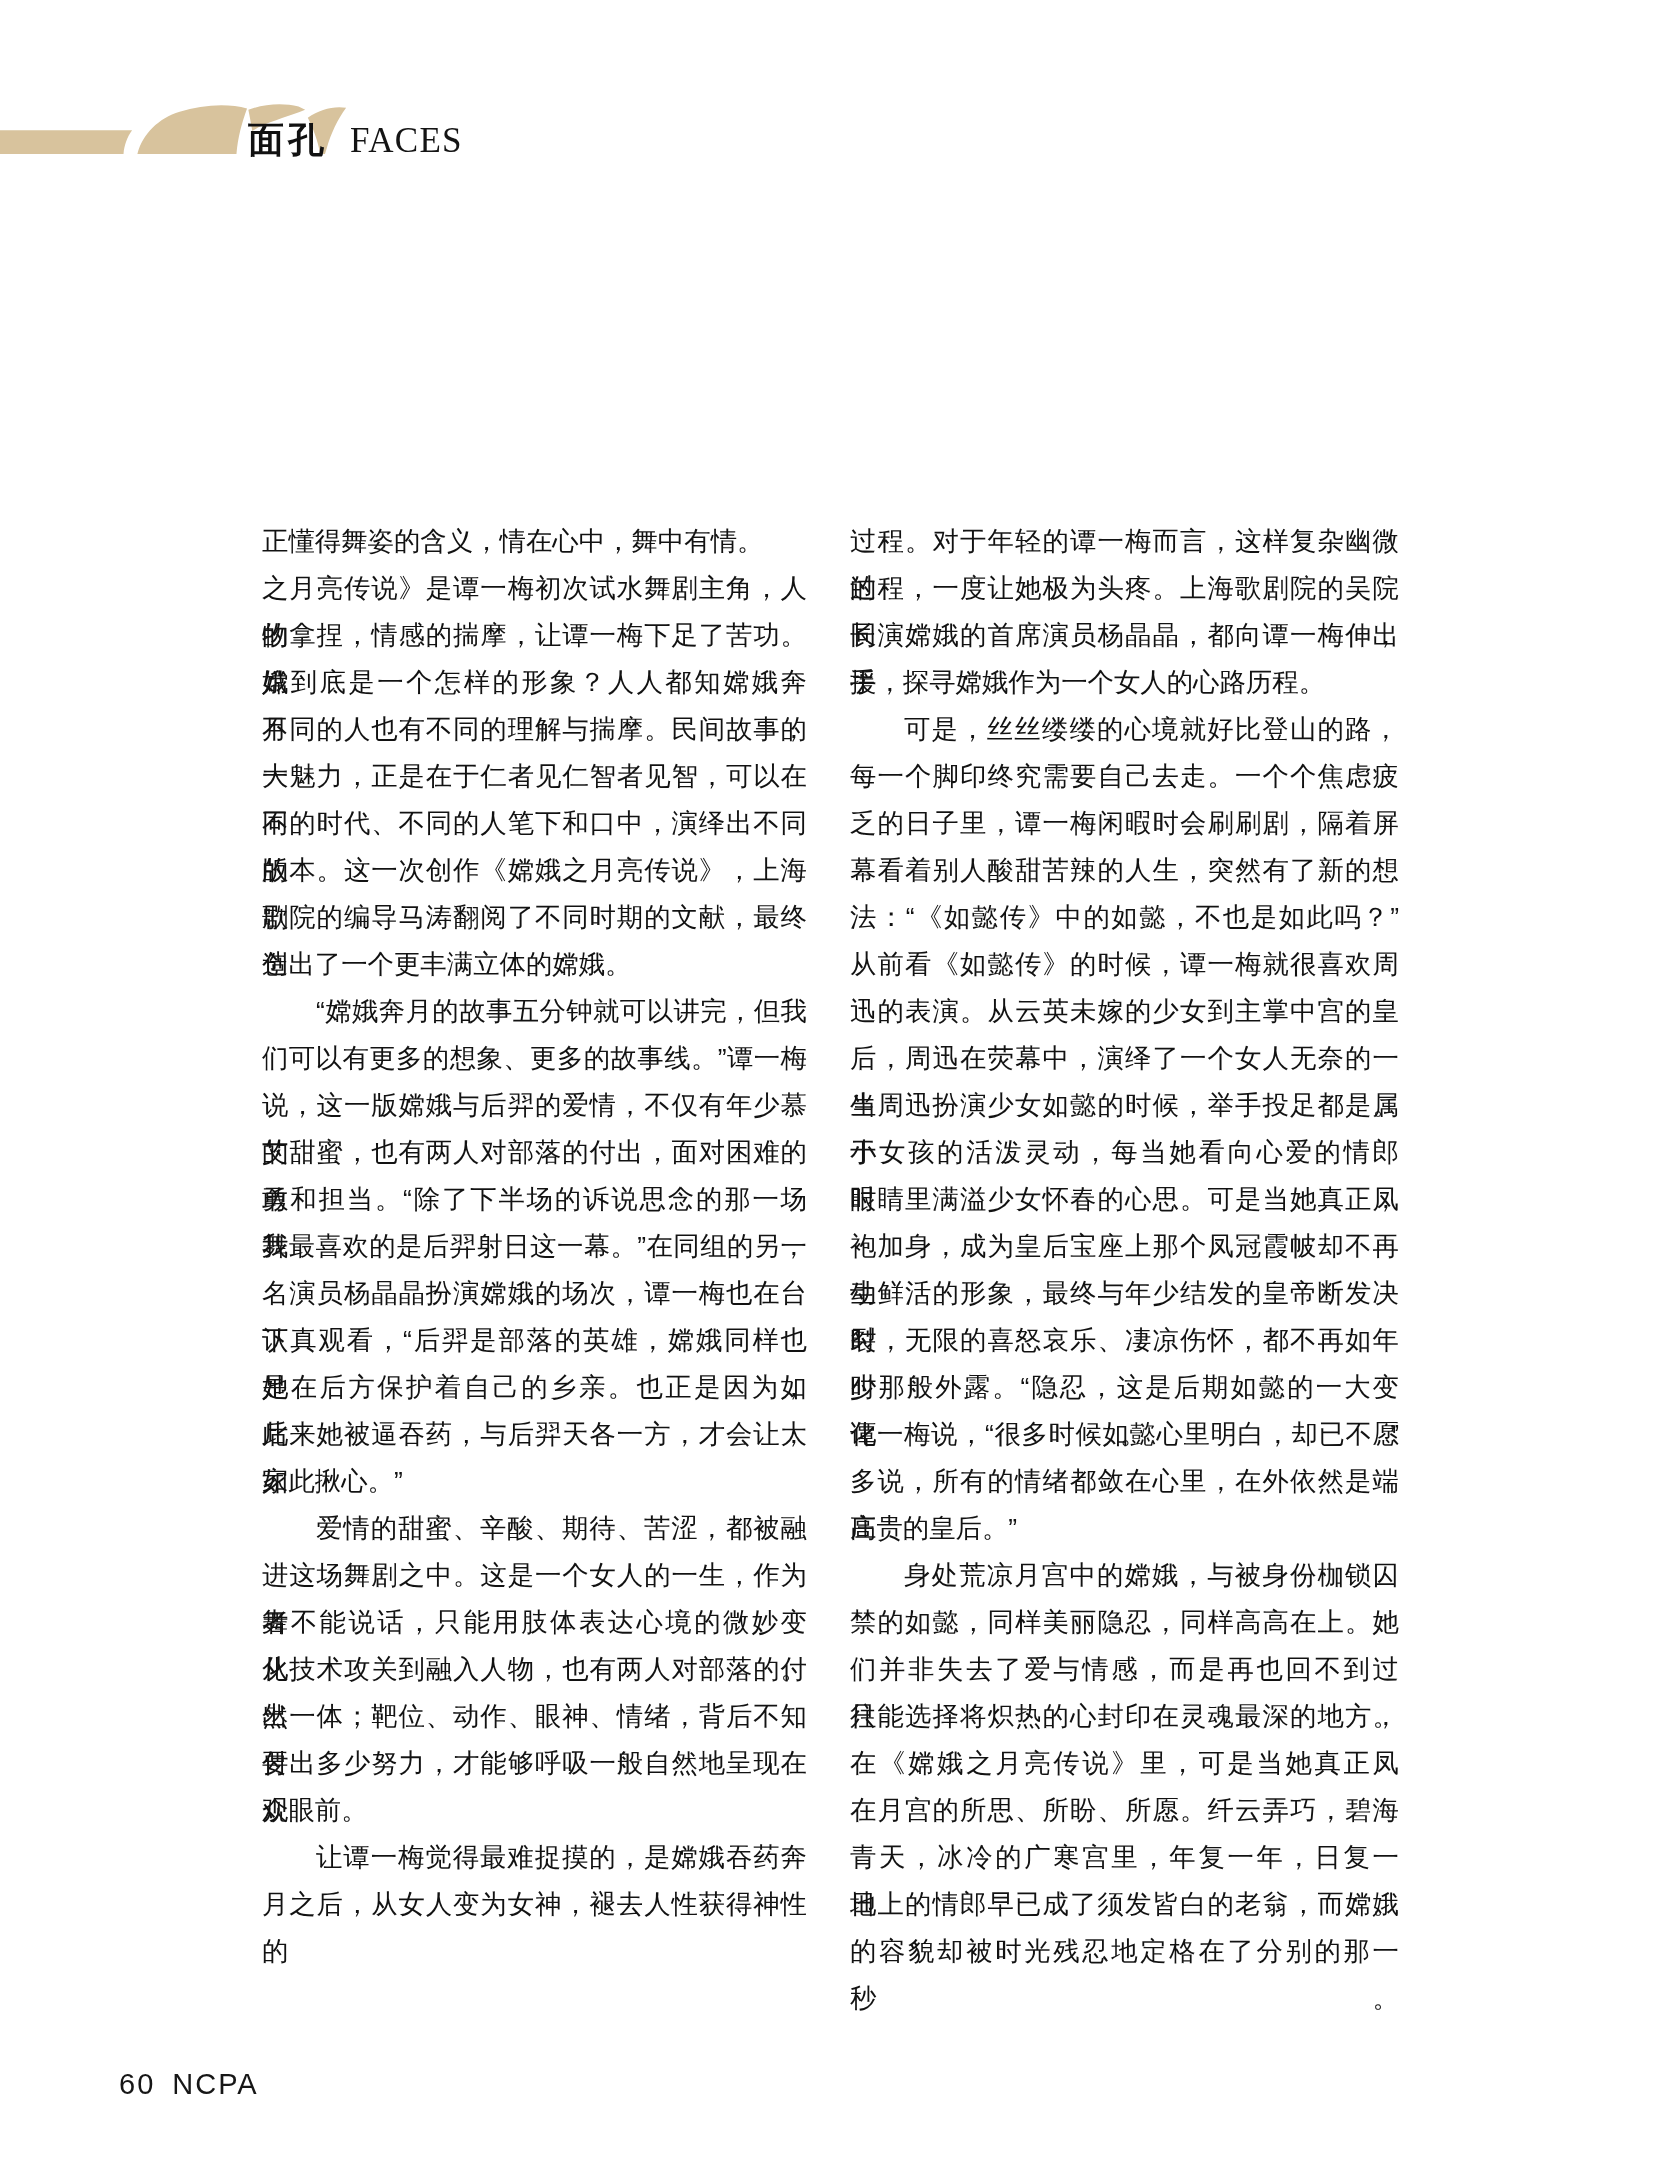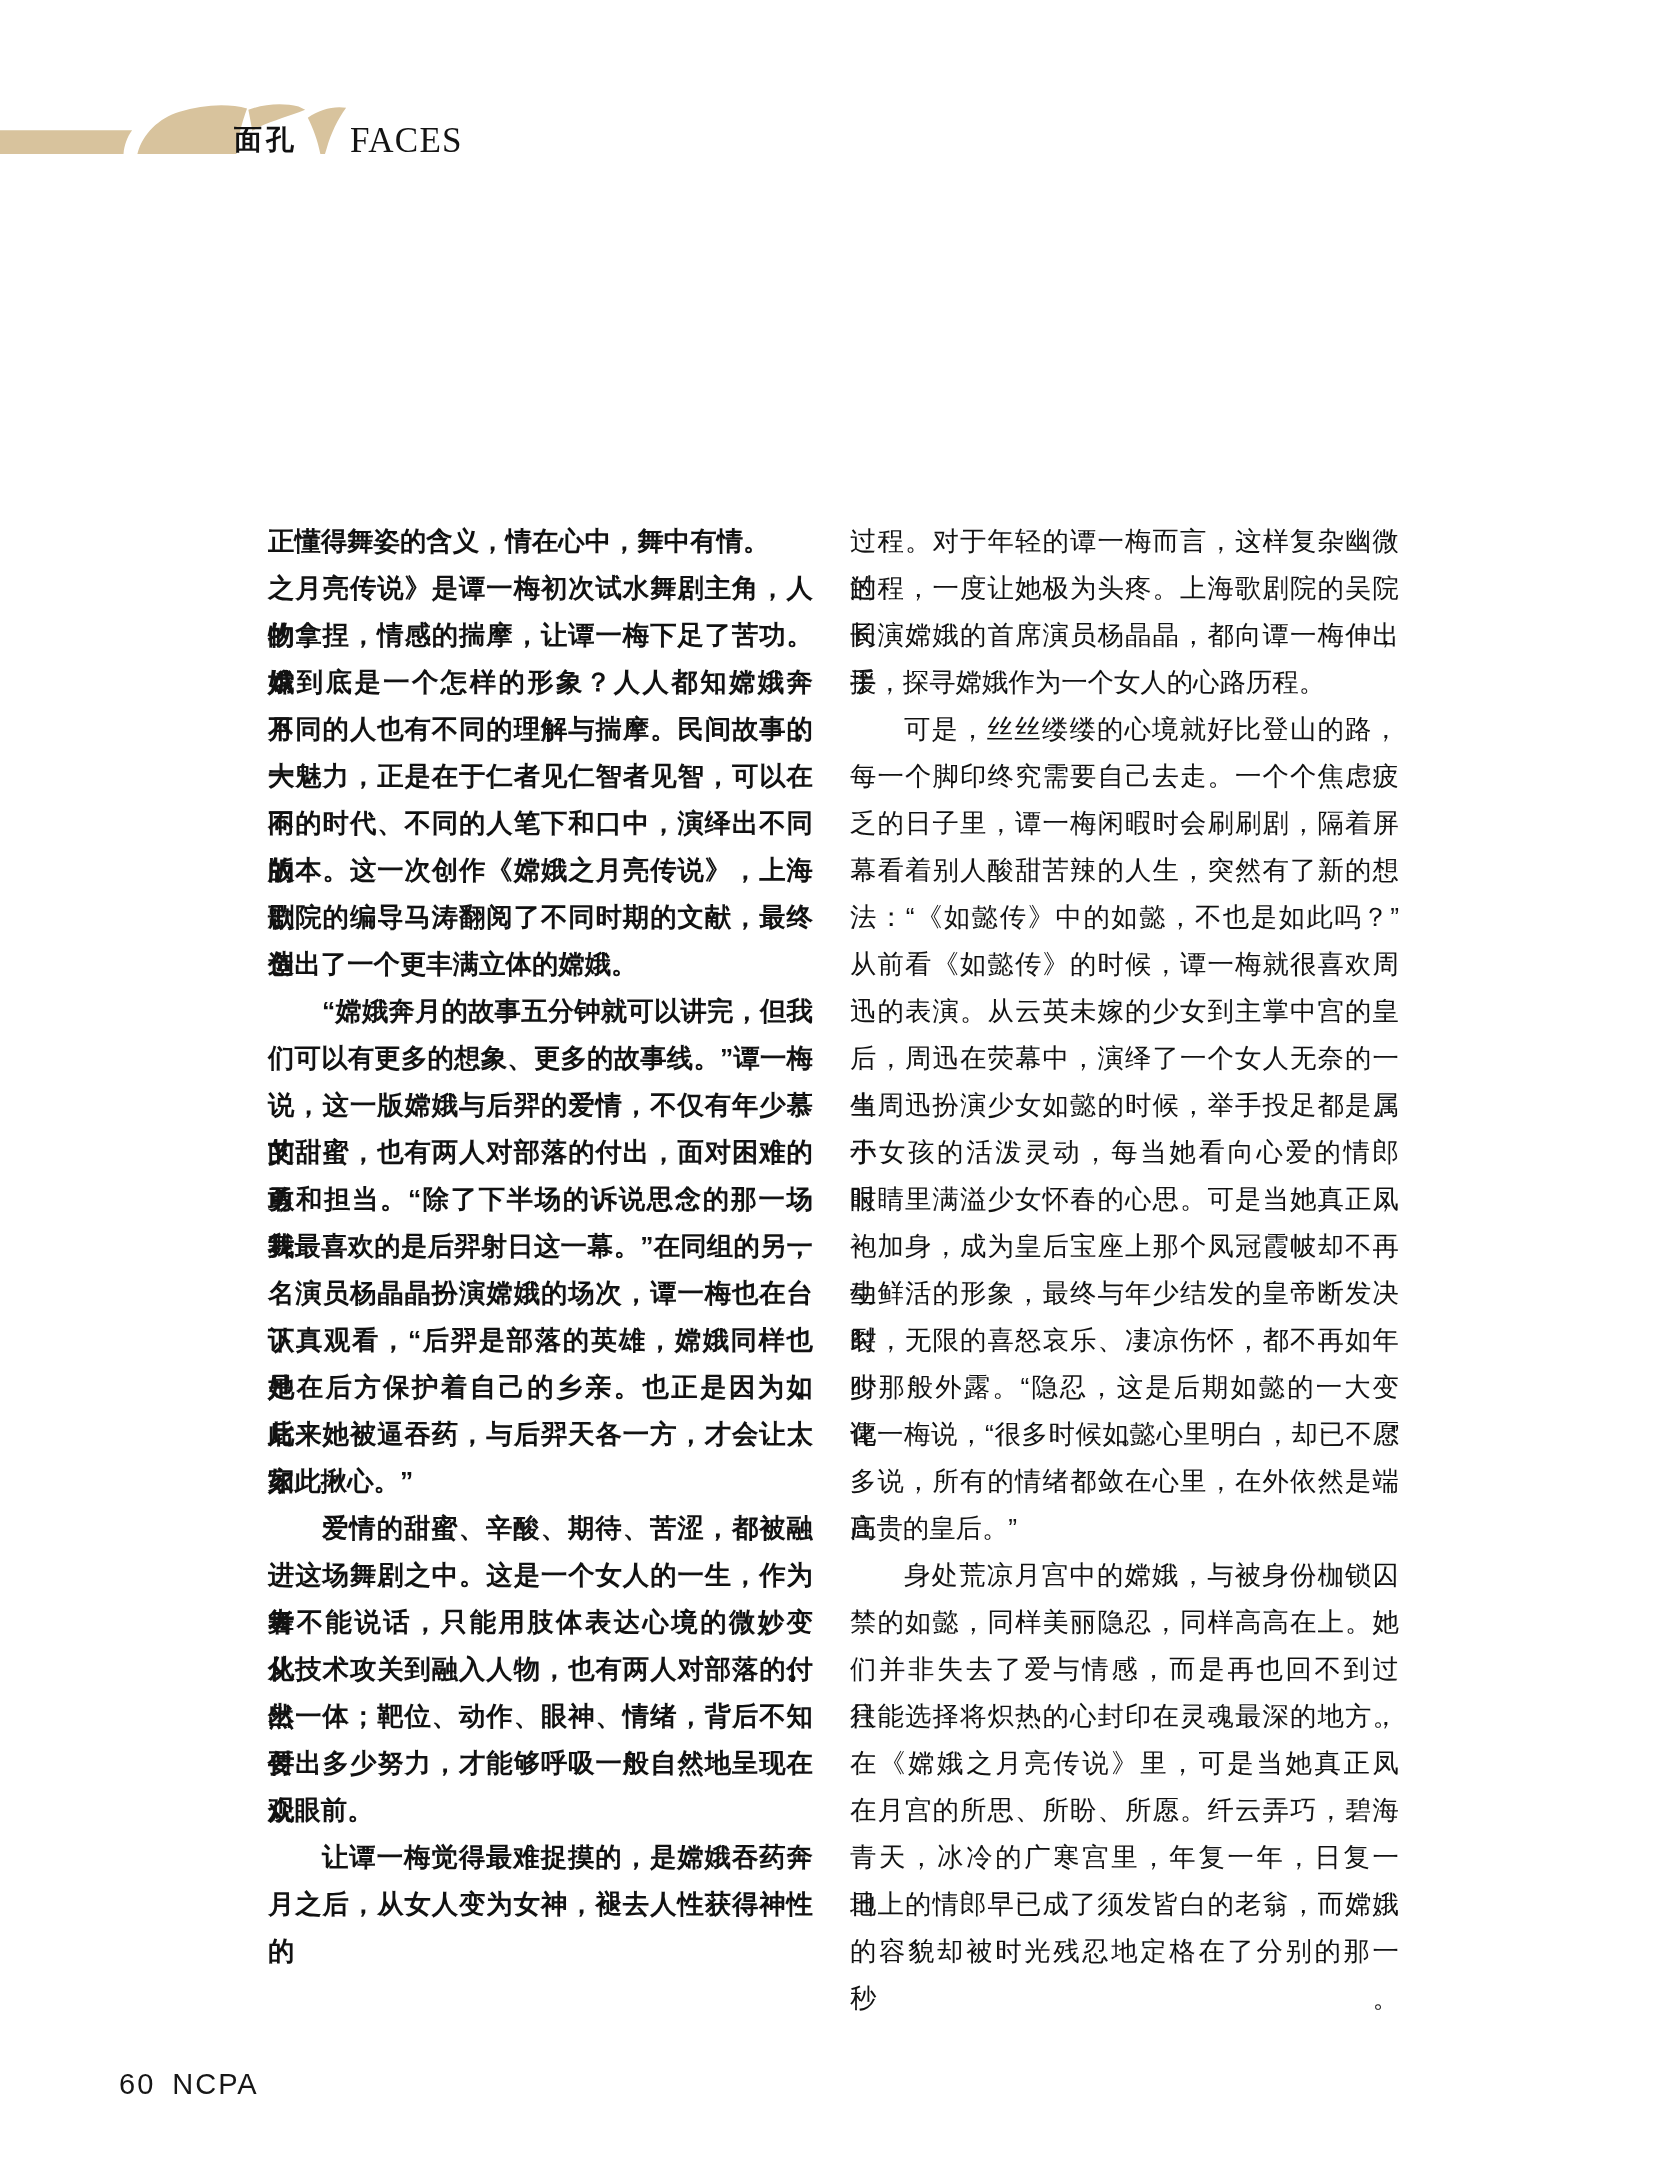--- a/index.html
+++ b/index.html
@@ -15,23 +15,23 @@
   
   .logo-svg {
     position: absolute;
     left: 0;
     top: 0;
     width: 502px;
     height: 172px;
   }
   .logo-cn {
     position: absolute;
-    left: 234px;
+    left: 248px;
     top: 127px;
-    font-size: 28px;
+    font-size: 36px;
     font-weight: 700;
     letter-spacing: 4px;
     line-height: 26.4px;
     color: #111111;
     white-space: nowrap;
   }
   .logo-en {
     position: absolute;
     left: 350px;
     top: 128px;
@@ -42,21 +42,21 @@
     line-height: 26.4px;
     color: #141414;
     white-space: nowrap;
   }
 
   
   .column {
     position: absolute;
     top: 518px;
   }
-  .column.left  { left: 268px;  width: 545px; font-weight: bold; }
+  .column.left  { left: 262px;  width: 545px; }
   .column.right { left: 850px; width: 549px; }
 
   .line {
     height: 47px;
     line-height: 47px;
     font-size: 26.4px;
     color: #121212;
     text-align: justify;
     text-align-last: justify;
     font-family: "Liberation Sans", sans-serif;

